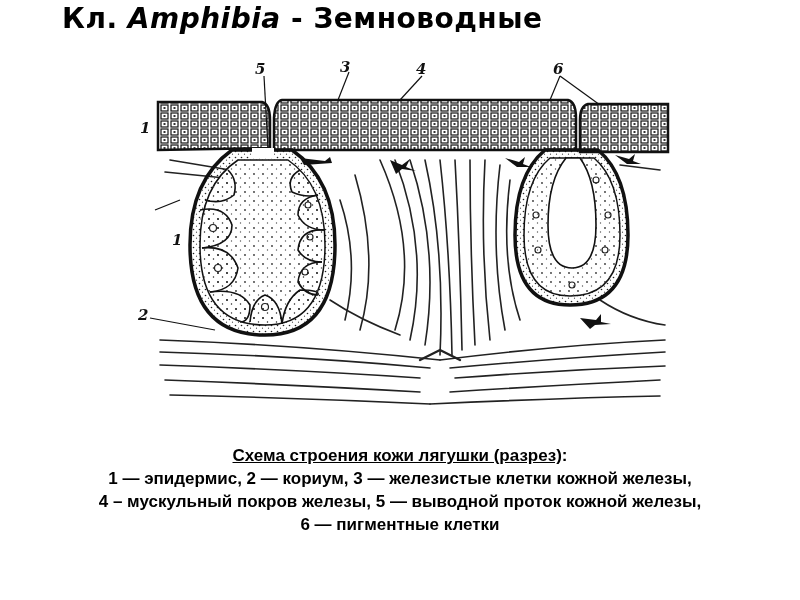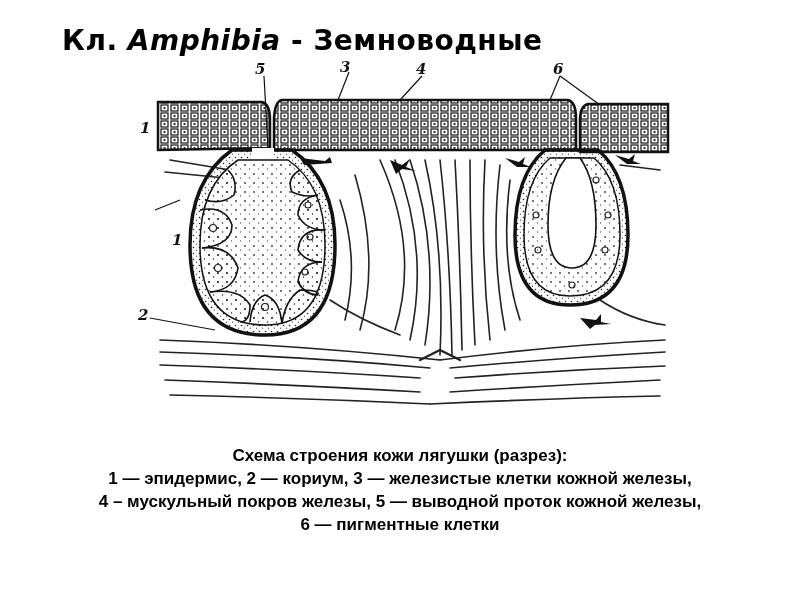--- a/index.html
+++ b/index.html
@@ -1,32 +1,32 @@
 <!DOCTYPE html>
 <html><head>
   <meta charset="utf-8">
   <style>
     html, body { margin: 0; padding: 0; }
     body {
       width: 800px; height: 600px; background: #ffffff; position: relative; overflow: hidden;
       font-family: "DejaVu Sans", sans-serif; color: #000;
     }
     .title {
-      position: absolute; left: 62px; top: 24px;
+      position: absolute; left: 62px; top: 2px;
       font-family: "DejaVu Sans", sans-serif; font-weight: bold; font-size: 28px; letter-spacing: 0.5px;
       white-space: nowrap;
     }
     .title .latin { font-style: italic; }
     .figure { position: absolute; left: 0; top: 50px; width: 800px; height: 380px; }
     .caption {
       position: absolute; left: -40px; width: 880px; top: 444px;
       text-align: center; font-family: "Liberation Sans Narrow", "Liberation Sans", sans-serif;
       font-weight: bold; font-size: 17px; line-height: 23px; white-space: nowrap;
     }
-    .caption .heading { }
+    .caption .heading { text-decoration: underline; }
     .caption .line { display: block; }
     .lbl { font-family: "DejaVu Serif", serif; font-style: italic; font-weight: bold; font-size: 15px; fill: #111; }
   </style>
 </head>
 <body>
 
 <div class="title">
   <span>Кл.</span>
   <span class="latin">Amphibia</span>
   <span>-</span>

